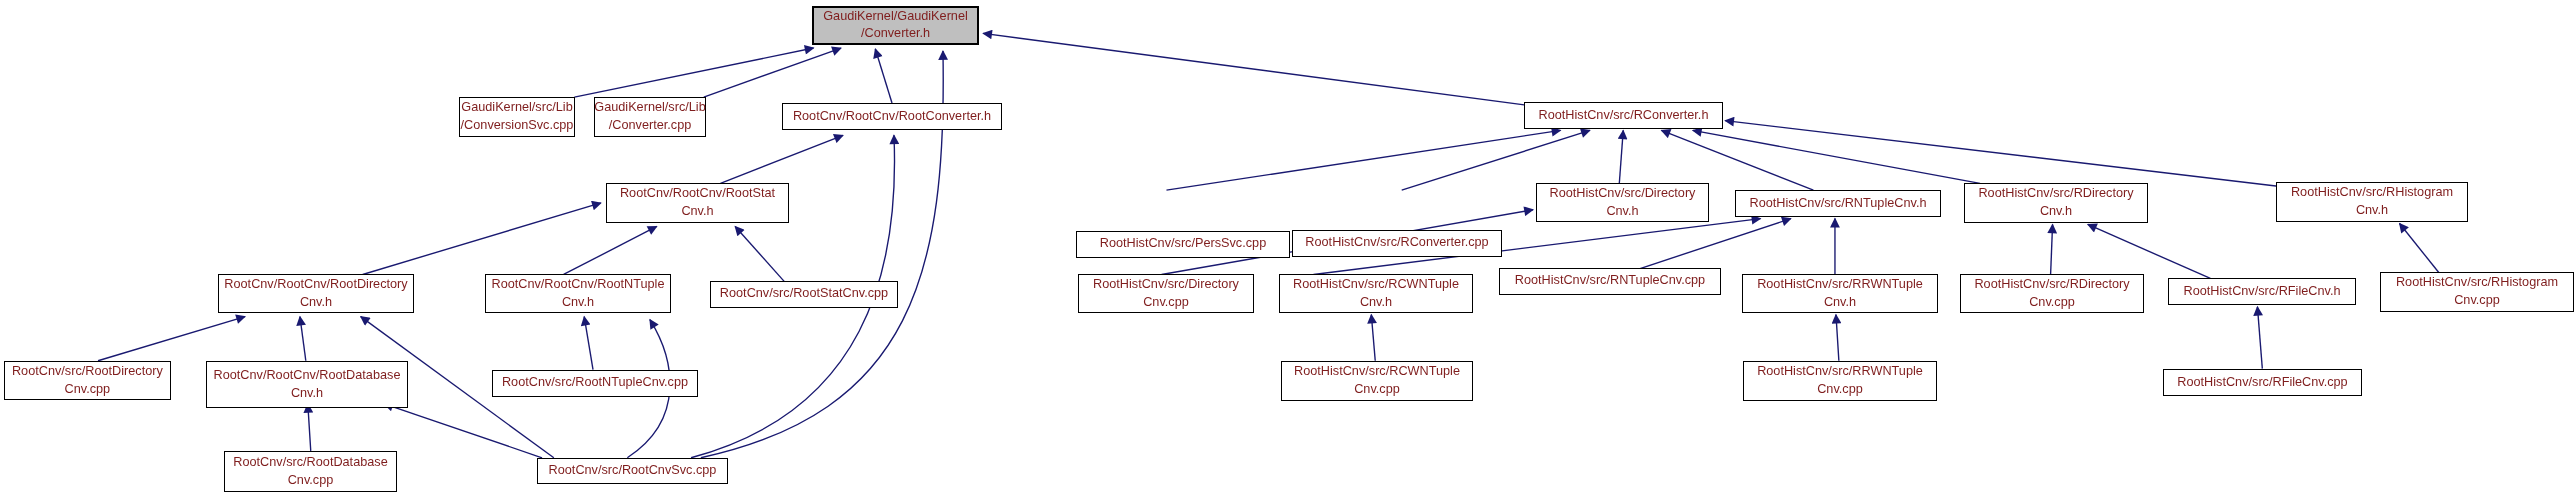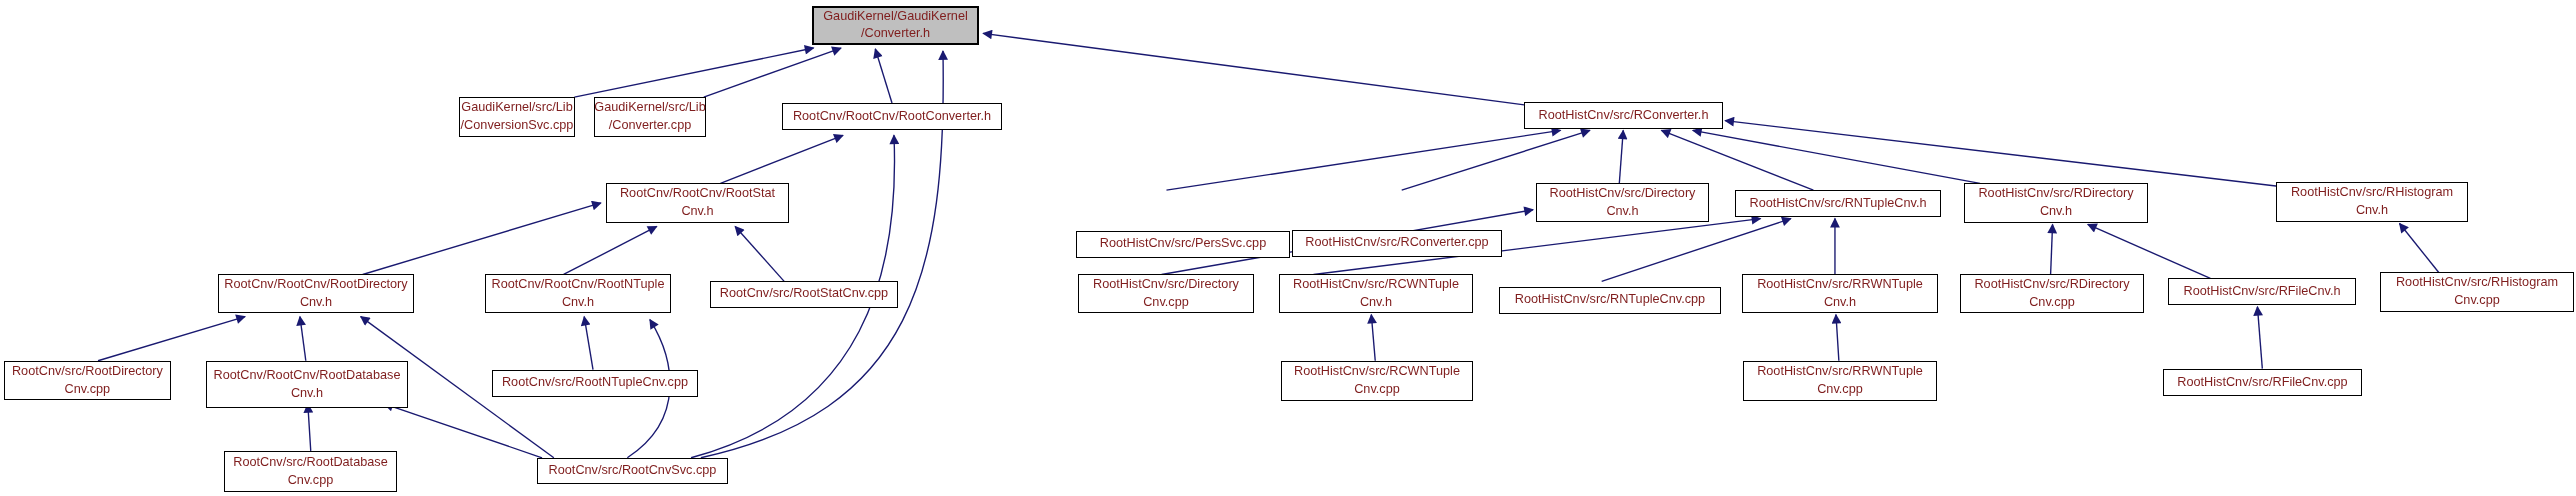--- a/index.html
+++ b/index.html
@@ -136,21 +136,21 @@
         <div class="line">RootCnv/src/RootStatCnv.cpp</div>
       </div>
       <div class="node" style="left: 1078px; top: 274px; width: 176px; height: 39px;">
         <div class="line">RootHistCnv/src/Directory</div>
         <div class="line">Cnv.cpp</div>
       </div>
       <div class="node" style="left: 1279px; top: 274px; width: 194px; height: 39px;">
         <div class="line">RootHistCnv/src/RCWNTuple</div>
         <div class="line">Cnv.h</div>
       </div>
-      <div class="node" style="left: 1499px; top: 287px; width: 222px; height: 26.5px;">
+      <div class="node" style="left: 1499px; top: 268px; width: 222px; height: 26.5px;">
         <div class="line">RootHistCnv/src/RNTupleCnv.cpp</div>
       </div>
       <div class="node" style="left: 1742px; top: 274px; width: 196px; height: 39px;">
         <div class="line">RootHistCnv/src/RRWNTuple</div>
         <div class="line">Cnv.h</div>
       </div>
       <div class="node" style="left: 1960px; top: 274px; width: 184px; height: 39px;">
         <div class="line">RootHistCnv/src/RDirectory</div>
         <div class="line">Cnv.cpp</div>
       </div>

